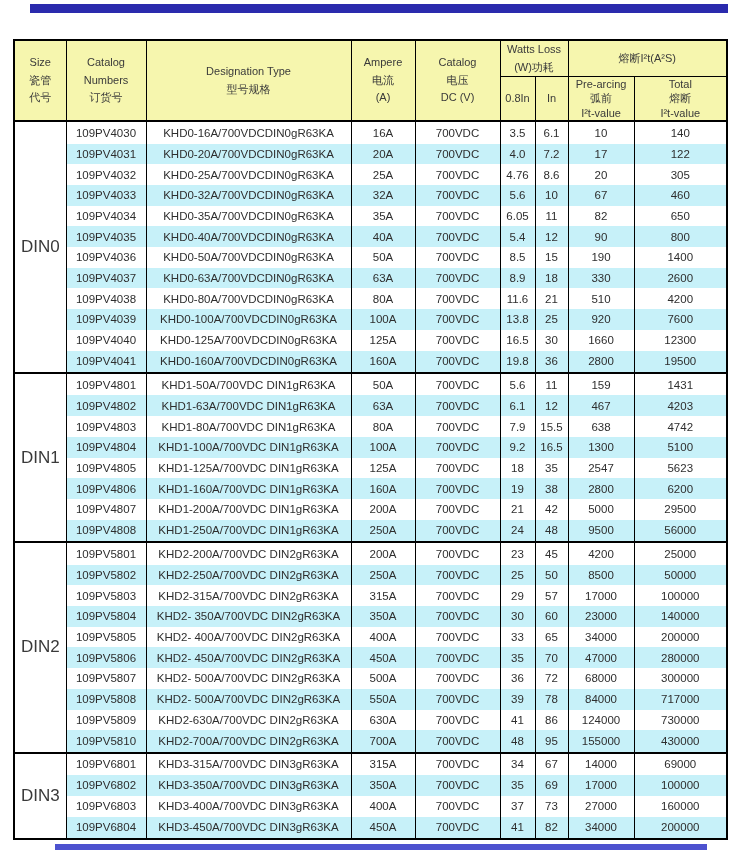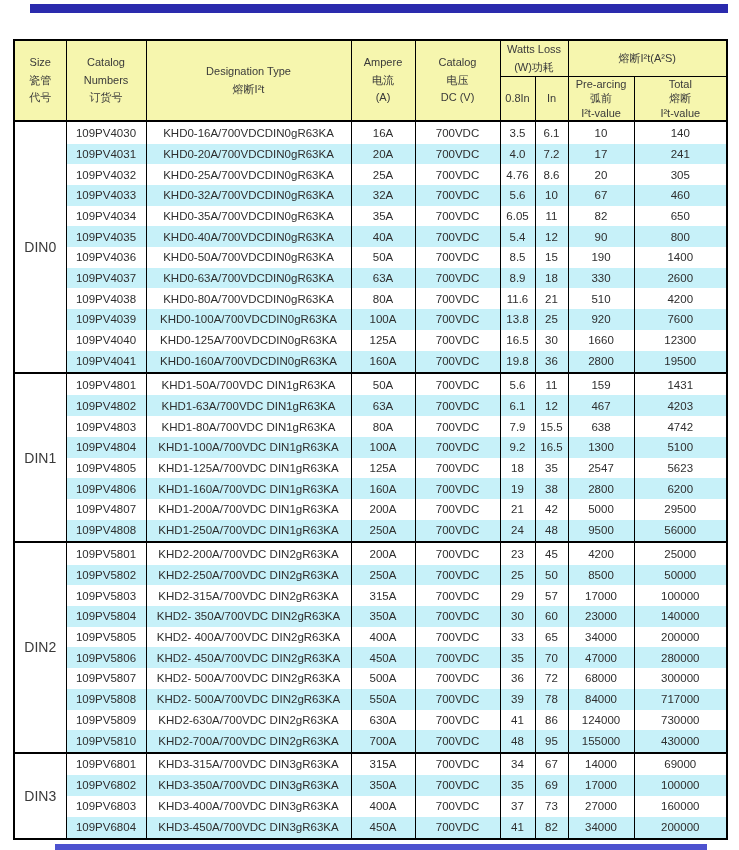--- a/index.html
+++ b/index.html
@@ -31,21 +31,21 @@
   }
   thead tr.r1 { height:33px; }
   thead tr.r2 { height:42px; }
   thead tr.r2 th { line-height:1.3;margin-left:44px; }
   tbody { border-top:2px solid #000; }
   tbody td {
     font-size:11.5px; border-top:none; border-bottom:none;
     background:#ffffff; white-space:nowrap;
   }
   tbody tr.stripe td { background:var(--stripe,#c7f1f9); }
-  td.size-cell { background:#ffffff !important; font-size:14px; color:#3a3a3a; }
+  td.size-cell { background:#ffffff !important; font-size:17px; color:#3a3a3a; }
 </style>
 </head>
 <body>
 
 <div class="top-bar" style="background: rgb(42, 42, 173);"></div>
 
 <table class="fuse-table">
   <colgroup>
     <col style="width:52px">
       <col style="width:80px">
@@ -59,21 +59,21 @@
   </colgroup>
   <thead>
     <tr class="r1">
       <th rowspan="2">Size
 瓷管
 代号</th>
       <th rowspan="2">Catalog
 Numbers
 订货号</th>
       <th rowspan="2">Designation Type
-熔断I²t</th>
+型号规格</th>
       <th rowspan="2">Ampere
 电流
 (A)</th>
       <th rowspan="2">Catalog
 电压
 DC (V)</th>
       <th colspan="2">Watts Loss
 (W)功耗</th>
       <th colspan="2">熔断I²t(A²S)</th>
     </tr>
@@ -101,21 +101,21 @@
         <td>140</td>
       </tr>
       <tr class="stripe">
         <td>109PV4031</td>
         <td>KHD0-20A/700VDCDIN0gR63KA</td>
         <td>20A</td>
         <td>700VDC</td>
         <td>4.0</td>
         <td>7.2</td>
         <td>17</td>
-        <td>241</td>
+        <td>122</td>
       </tr>
       <tr>
         <td>109PV4032</td>
         <td>KHD0-25A/700VDCDIN0gR63KA</td>
         <td>25A</td>
         <td>700VDC</td>
         <td>4.76</td>
         <td>8.6</td>
         <td>20</td>
         <td>305</td>

